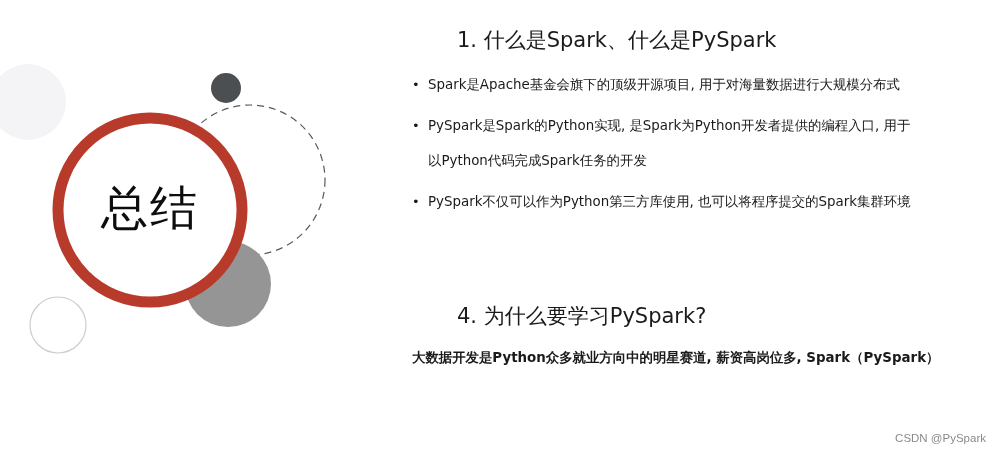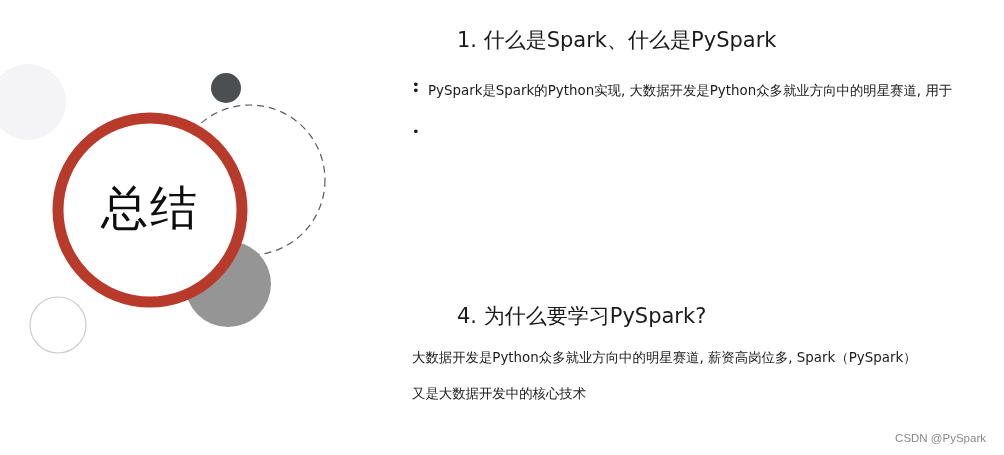--- a/index.html
+++ b/index.html
@@ -116,31 +116,33 @@
   <div class="summary-title">总结</div>
 </div>
 
 <div class="content">
 
   <div class="section-heading" style="top:26px;">1. 什么是Spark、什么是PySpark</div>
 
   <ul class="bullet-list" style="top:67px;">
     <li class="bullet-item">
       <span class="bullet-dot">•</span>
+      <div>Spark是Apache基金会旗下的顶级开源项目, 用于对海量数据进行大规模分布式</div>
     </li>
     <li class="bullet-item">
       <span class="bullet-dot">•</span>
-      <div>PySpark是Spark的Python实现, 大数据开发是Python众多就业方向中的明星赛道, 用于</div>
+      <div>PySpark是Spark的Python实现, 是Spark为Python开发者提供的编程入口, 用于</div>
+      <div>以Python代码完成Spark任务的开发</div>
     </li>
     <li class="bullet-item">
       <span class="bullet-dot">•</span>
+      <div>PySpark不仅可以作为Python第三方库使用, 也可以将程序提交的Spark集群环境</div>
     </li>
   </ul>
 
   <div class="section-heading" style="top:302px;">4. 为什么要学习PySpark?</div>
 
-  <div class="para" style="top:340px;">
+  <div class="para" style="top:340px;font-weight:bold;">
     <div>大数据开发是Python众多就业方向中的明星赛道, 薪资高岗位多, Spark（PySpark）</div>
-    <div>又是大数据开发中的核心技术</div>
   </div>
 </div>
 
 <div class="watermark">CSDN @PySpark</div>
 
 </body></html>

